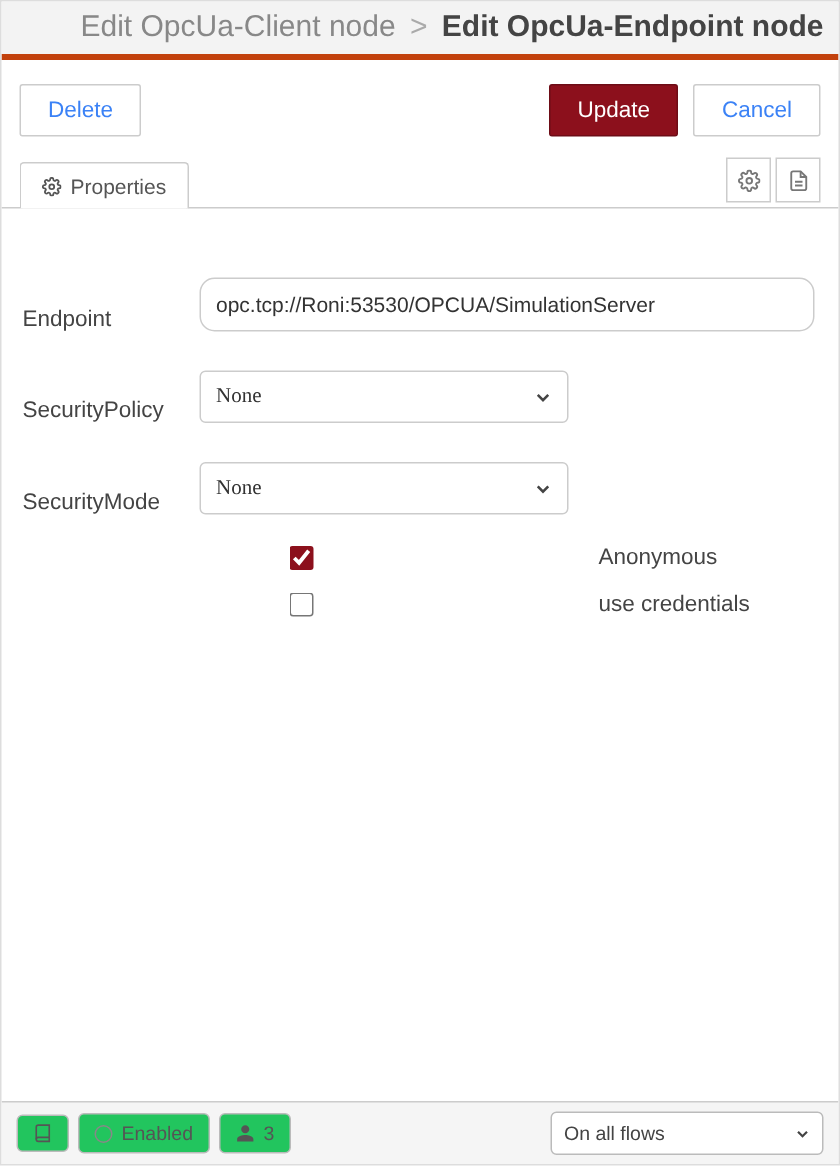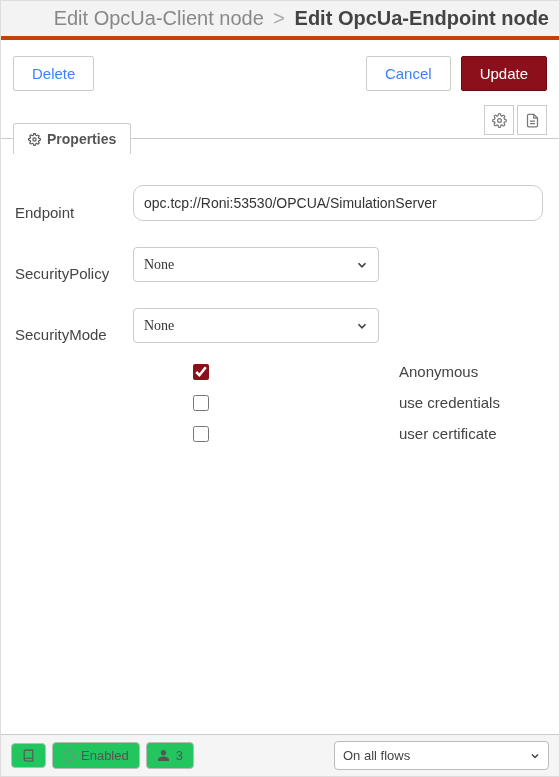--- a/index.html
+++ b/index.html
@@ -51,25 +51,25 @@
     padding: 0 12px;
     border-bottom: 1px solid #ccc;
     height: 34px;
   }
   .tab {
     border: 1px solid #ccc;
     border-bottom: none;
     background: #fff;
     padding: 7px 14px;
     font-size: 14px;
-    font-weight: 700;
+    font-weight: 400;
     color: #555;
     border-radius: 3px 3px 0 0;
     position: relative;
-    top: 16px;
+    top: 1px;
     display: flex;
     align-items: center;
     gap: 6px;
   }
   .tab svg { width: 13px; height: 13px; }
   .tab-spacer { flex: 1; }
   .tab-iconbtn {
     width: 30px;
     height: 30px;
     border: 1px solid #ccc;
@@ -158,21 +158,21 @@
     padding: 5px 10px;
     font-size: 13px;
     color: #555;
     display: flex;
     align-items: center;
     gap: 6px;
     cursor: pointer;
   }
   .foot-btn svg { width: 13px; height: 13px; }
   .foot-spacer { flex: 1; }
-  .foot-select-wrap { position: relative; width: 215px; }
+  .foot-select-wrap { position: relative; width: 182px; }
   .foot-select {
     width: 100%;
     border: 1px solid #bbb;
     border-radius: 4px;
     padding: 6px 8px;
     font-size: 13px;
     appearance: none;
     background: #fff;
     color: #444;
   }
@@ -183,22 +183,22 @@
 
 <div class="crumb-bar">
   <span>Edit OpcUa-Client node</span>
   <span class="sep">&gt;</span>
   <span class="active">Edit OpcUa-Endpoint node</span>
 </div>
 
 <div class="top-buttons">
   <button class="btn">Delete</button>
   <div class="btn-group-right">
+    <button class="btn btn-primary">Update</button>
     <button class="btn">Cancel</button>
-    <button class="btn btn-primary">Update</button>
   </div>
 </div>
 
 <div class="tab-row">
   <div class="tab">
     <svg viewBox="0 0 24 24" fill="none" stroke="currentColor" stroke-width="2.2">
         <circle cx="12" cy="12" r="3"></circle>
         <path d="M19.4 15a1.7 1.7 0 0 0 .34 1.87l.06.06a2 2 0 1 1-2.83 2.83l-.06-.06a1.7 1.7 0 0 0-1.87-.34 1.7 1.7 0 0 0-1 1.56V21a2 2 0 1 1-4 0v-.09a1.7 1.7 0 0 0-1.11-1.56 1.7 1.7 0 0 0-1.87.34l-.06.06a2 2 0 1 1-2.83-2.83l.06-.06A1.7 1.7 0 0 0 4.6 15a1.7 1.7 0 0 0-1.56-1H3a2 2 0 1 1 0-4h.09A1.7 1.7 0 0 0 4.6 9a1.7 1.7 0 0 0-.34-1.87l-.06-.06A2 2 0 1 1 7.03 4.24l.06.06c.5.5 1.24.64 1.87.34H9a1.7 1.7 0 0 0 1-1.56V3a2 2 0 1 1 4 0v.09c0 .68.4 1.29 1 1.56.63.3 1.37.16 1.87-.34l.06-.06a2 2 0 1 1 2.83 2.83l-.06.06A1.7 1.7 0 0 0 19.4 9c.27.6.88 1 1.56 1H21a2 2 0 1 1 0 4h-.09a1.7 1.7 0 0 0-1.51 1z"></path>
       </svg>
     <span>Properties</span>
@@ -252,24 +252,20 @@
   </div>
 
   <div class="check-row">
     <input type="checkbox" checked="" class="chk-accent" style="">
     <span class="check-label">Anonymous</span>
   </div>
   <div class="check-row">
     <input type="checkbox" style="">
     <span class="check-label">use credentials</span>
   </div>
-  <div class="check-row">
-    <input type="checkbox" style="">
-    <span class="check-label">user certificate</span>
-  </div>
 
 </div>
 
 <div class="footer">
   <div class="foot-btn">
     <svg viewBox="0 0 24 24" fill="none" stroke="currentColor" stroke-width="2">
         <path d="M4 19.5A2.5 2.5 0 0 1 6.5 17H20"></path>
         <path d="M6.5 2H20v20H6.5A2.5 2.5 0 0 1 4 19.5v-15A2.5 2.5 0 0 1 6.5 2z"></path>
       </svg>
   </div>

